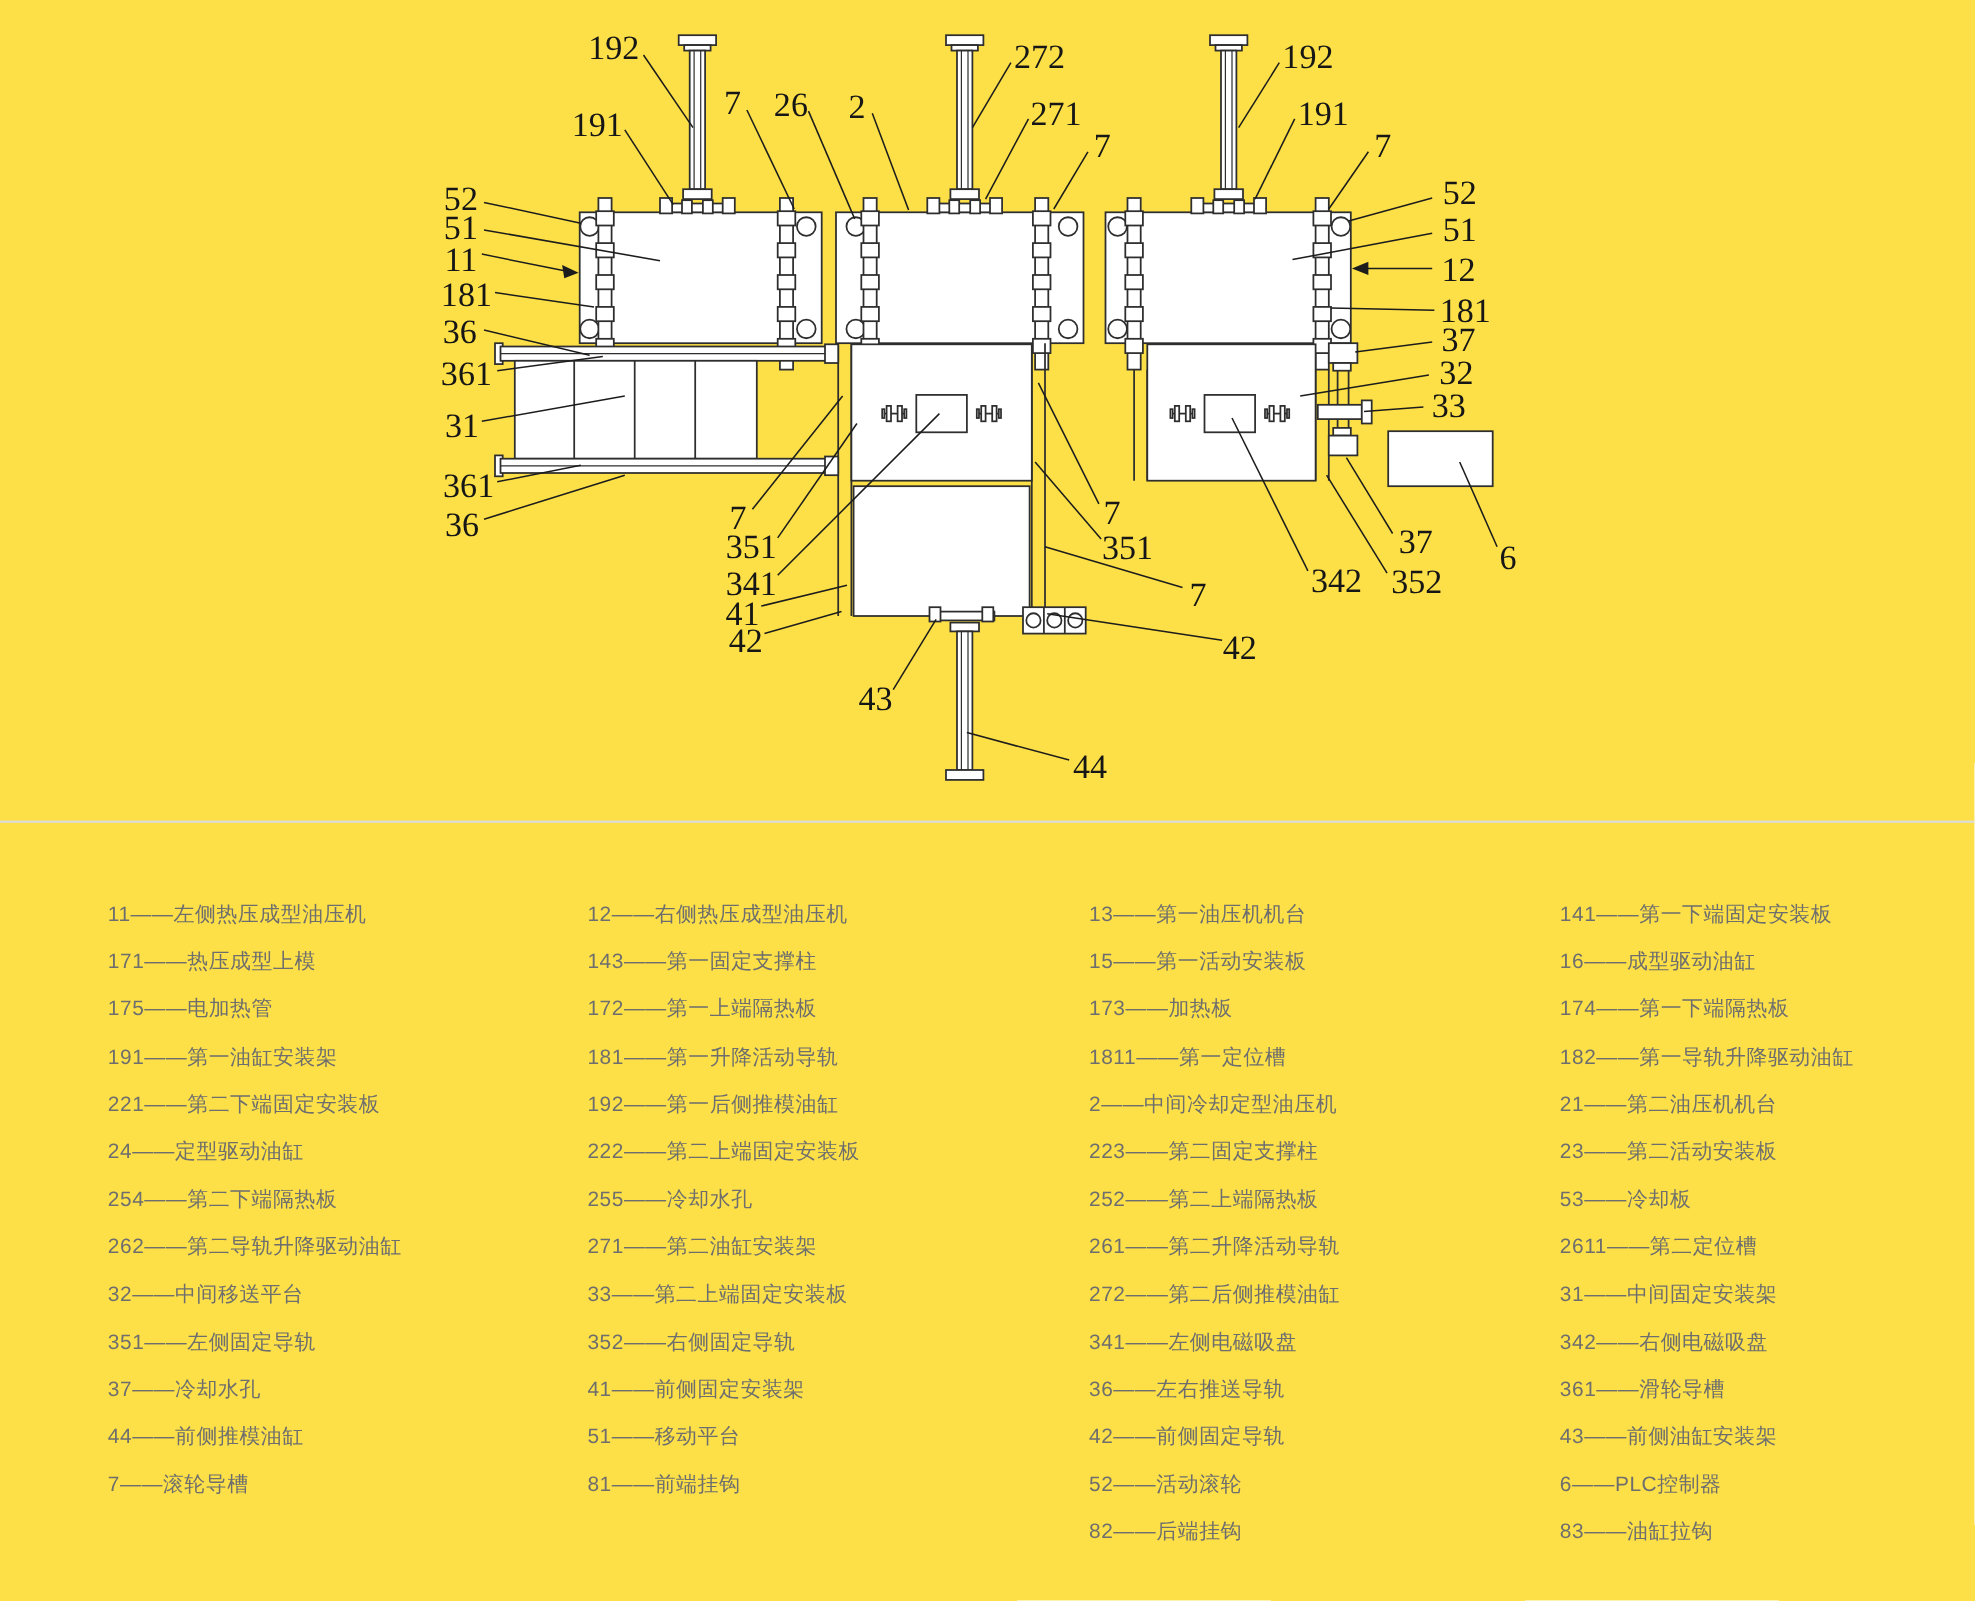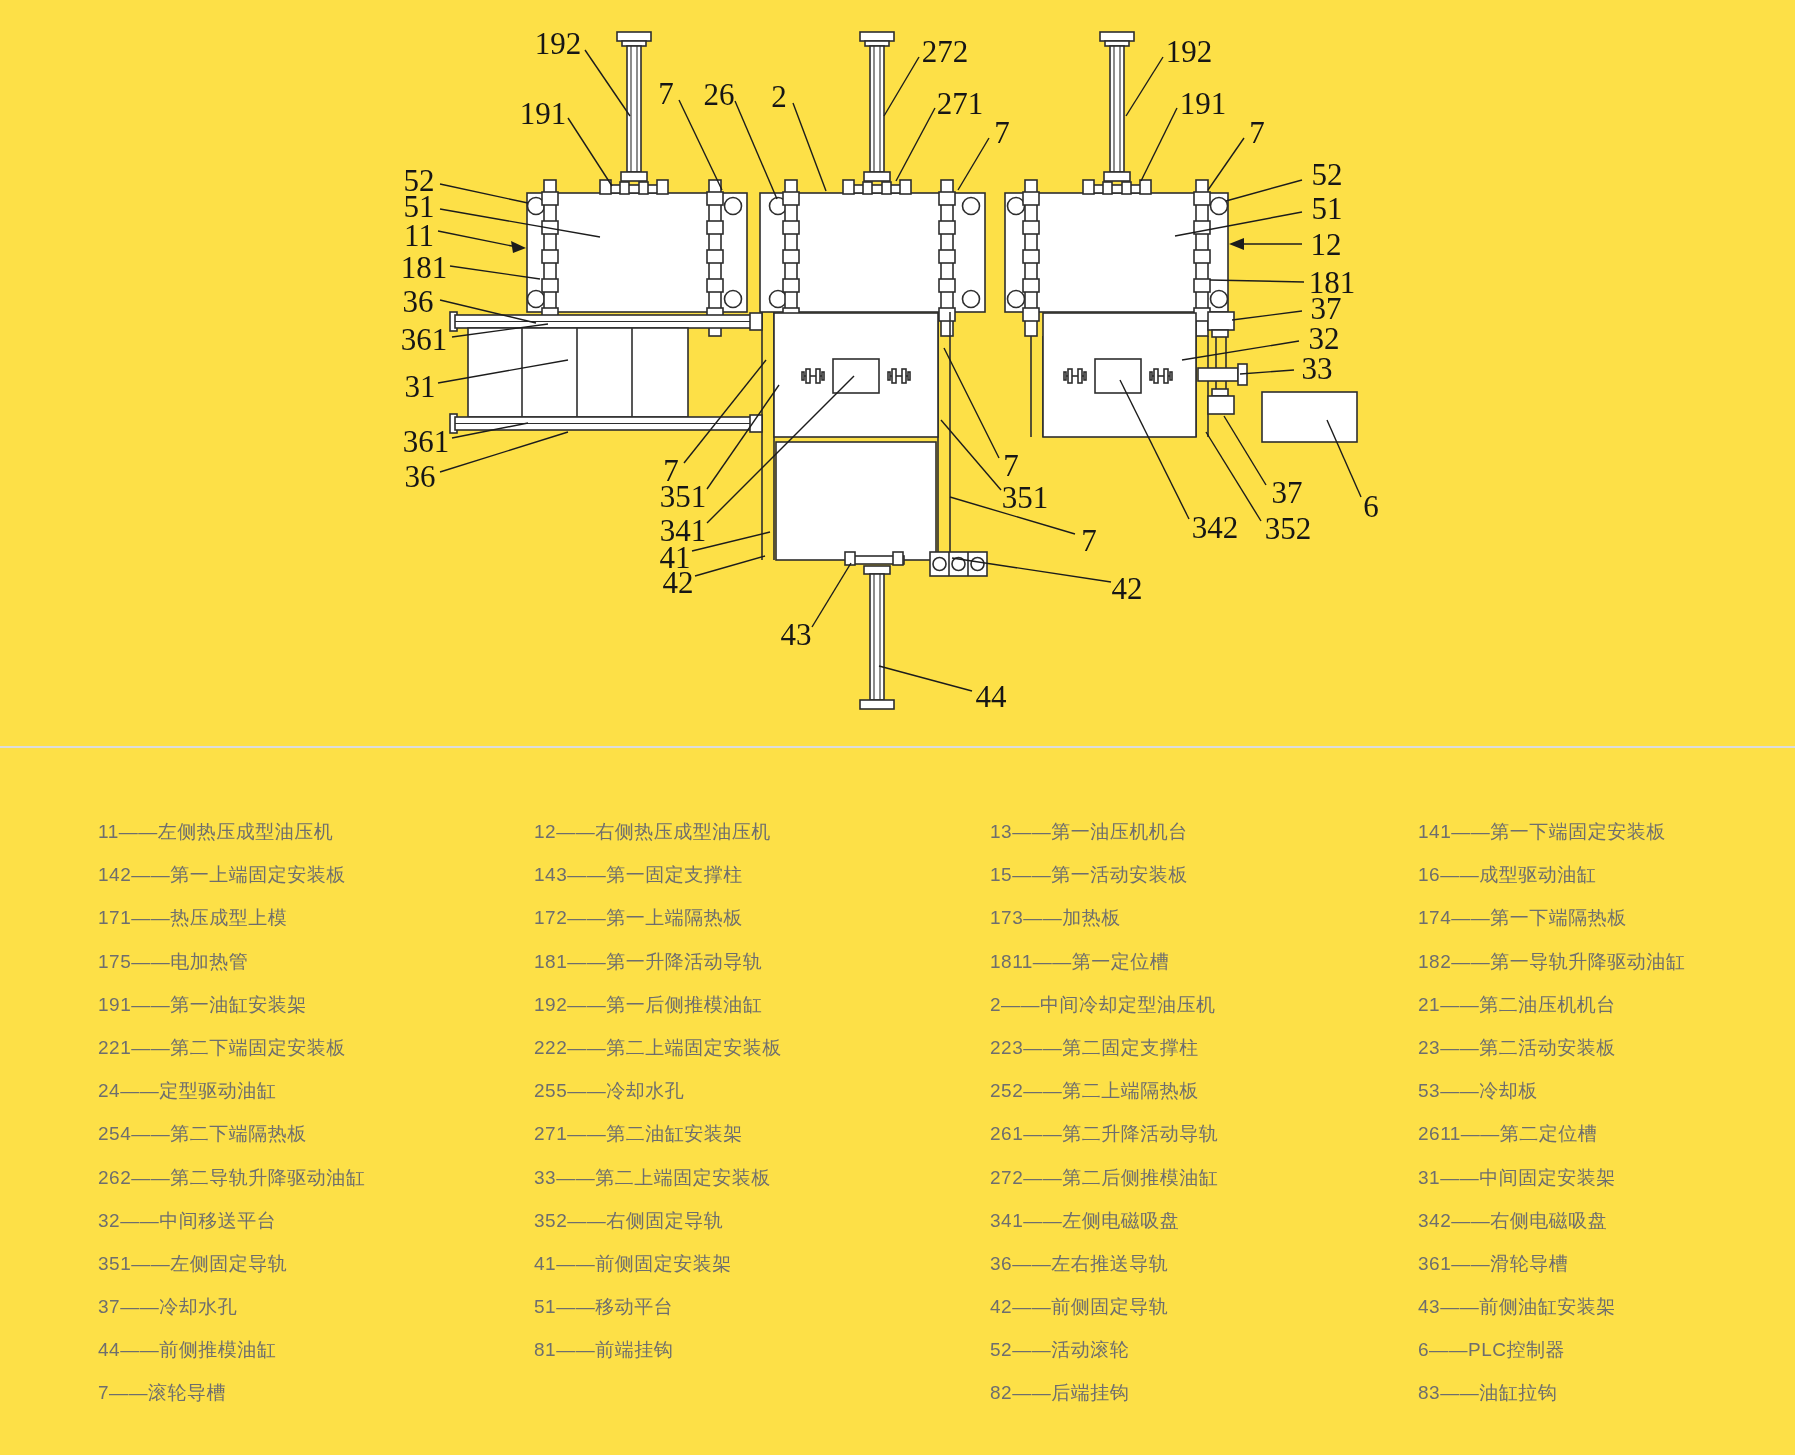--- a/index.html
+++ b/index.html
@@ -264,21 +264,20 @@
     <text x="1089" y="551" text-anchor="middle">7</text>
     <text x="1127" y="599" text-anchor="middle">42</text>
   </g>
 
   <rect x="0" y="746" width="1795" height="2" fill="#dcdcdc"></rect>
 </svg>
 
 <div class="legend-area">
       <div class="leg-col col-0">
         <div class="leg-row"><span class="num">11</span><span class="name">——左侧热压成型油压机</span></div>
-        <div class="leg-row"><span class="num">142</span><span class="name">——第一上端固定安装板</span></div>
         <div class="leg-row"><span class="num">171</span><span class="name">——热压成型上模</span></div>
         <div class="leg-row"><span class="num">175</span><span class="name">——电加热管</span></div>
         <div class="leg-row"><span class="num">191</span><span class="name">——第一油缸安装架</span></div>
         <div class="leg-row"><span class="num">221</span><span class="name">——第二下端固定安装板</span></div>
         <div class="leg-row"><span class="num">24</span><span class="name">——定型驱动油缸</span></div>
         <div class="leg-row"><span class="num">254</span><span class="name">——第二下端隔热板</span></div>
         <div class="leg-row"><span class="num">262</span><span class="name">——第二导轨升降驱动油缸</span></div>
         <div class="leg-row"><span class="num">32</span><span class="name">——中间移送平台</span></div>
         <div class="leg-row"><span class="num">351</span><span class="name">——左侧固定导轨</span></div>
         <div class="leg-row"><span class="num">37</span><span class="name">——冷却水孔</span></div>

